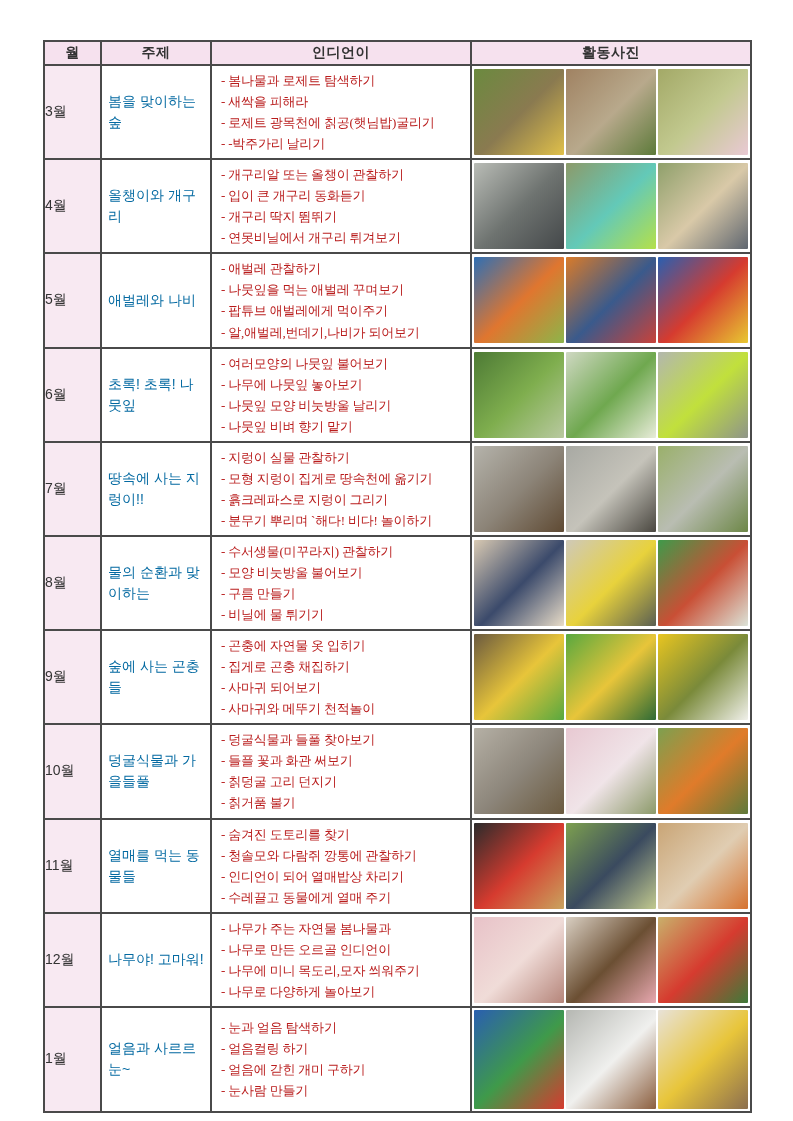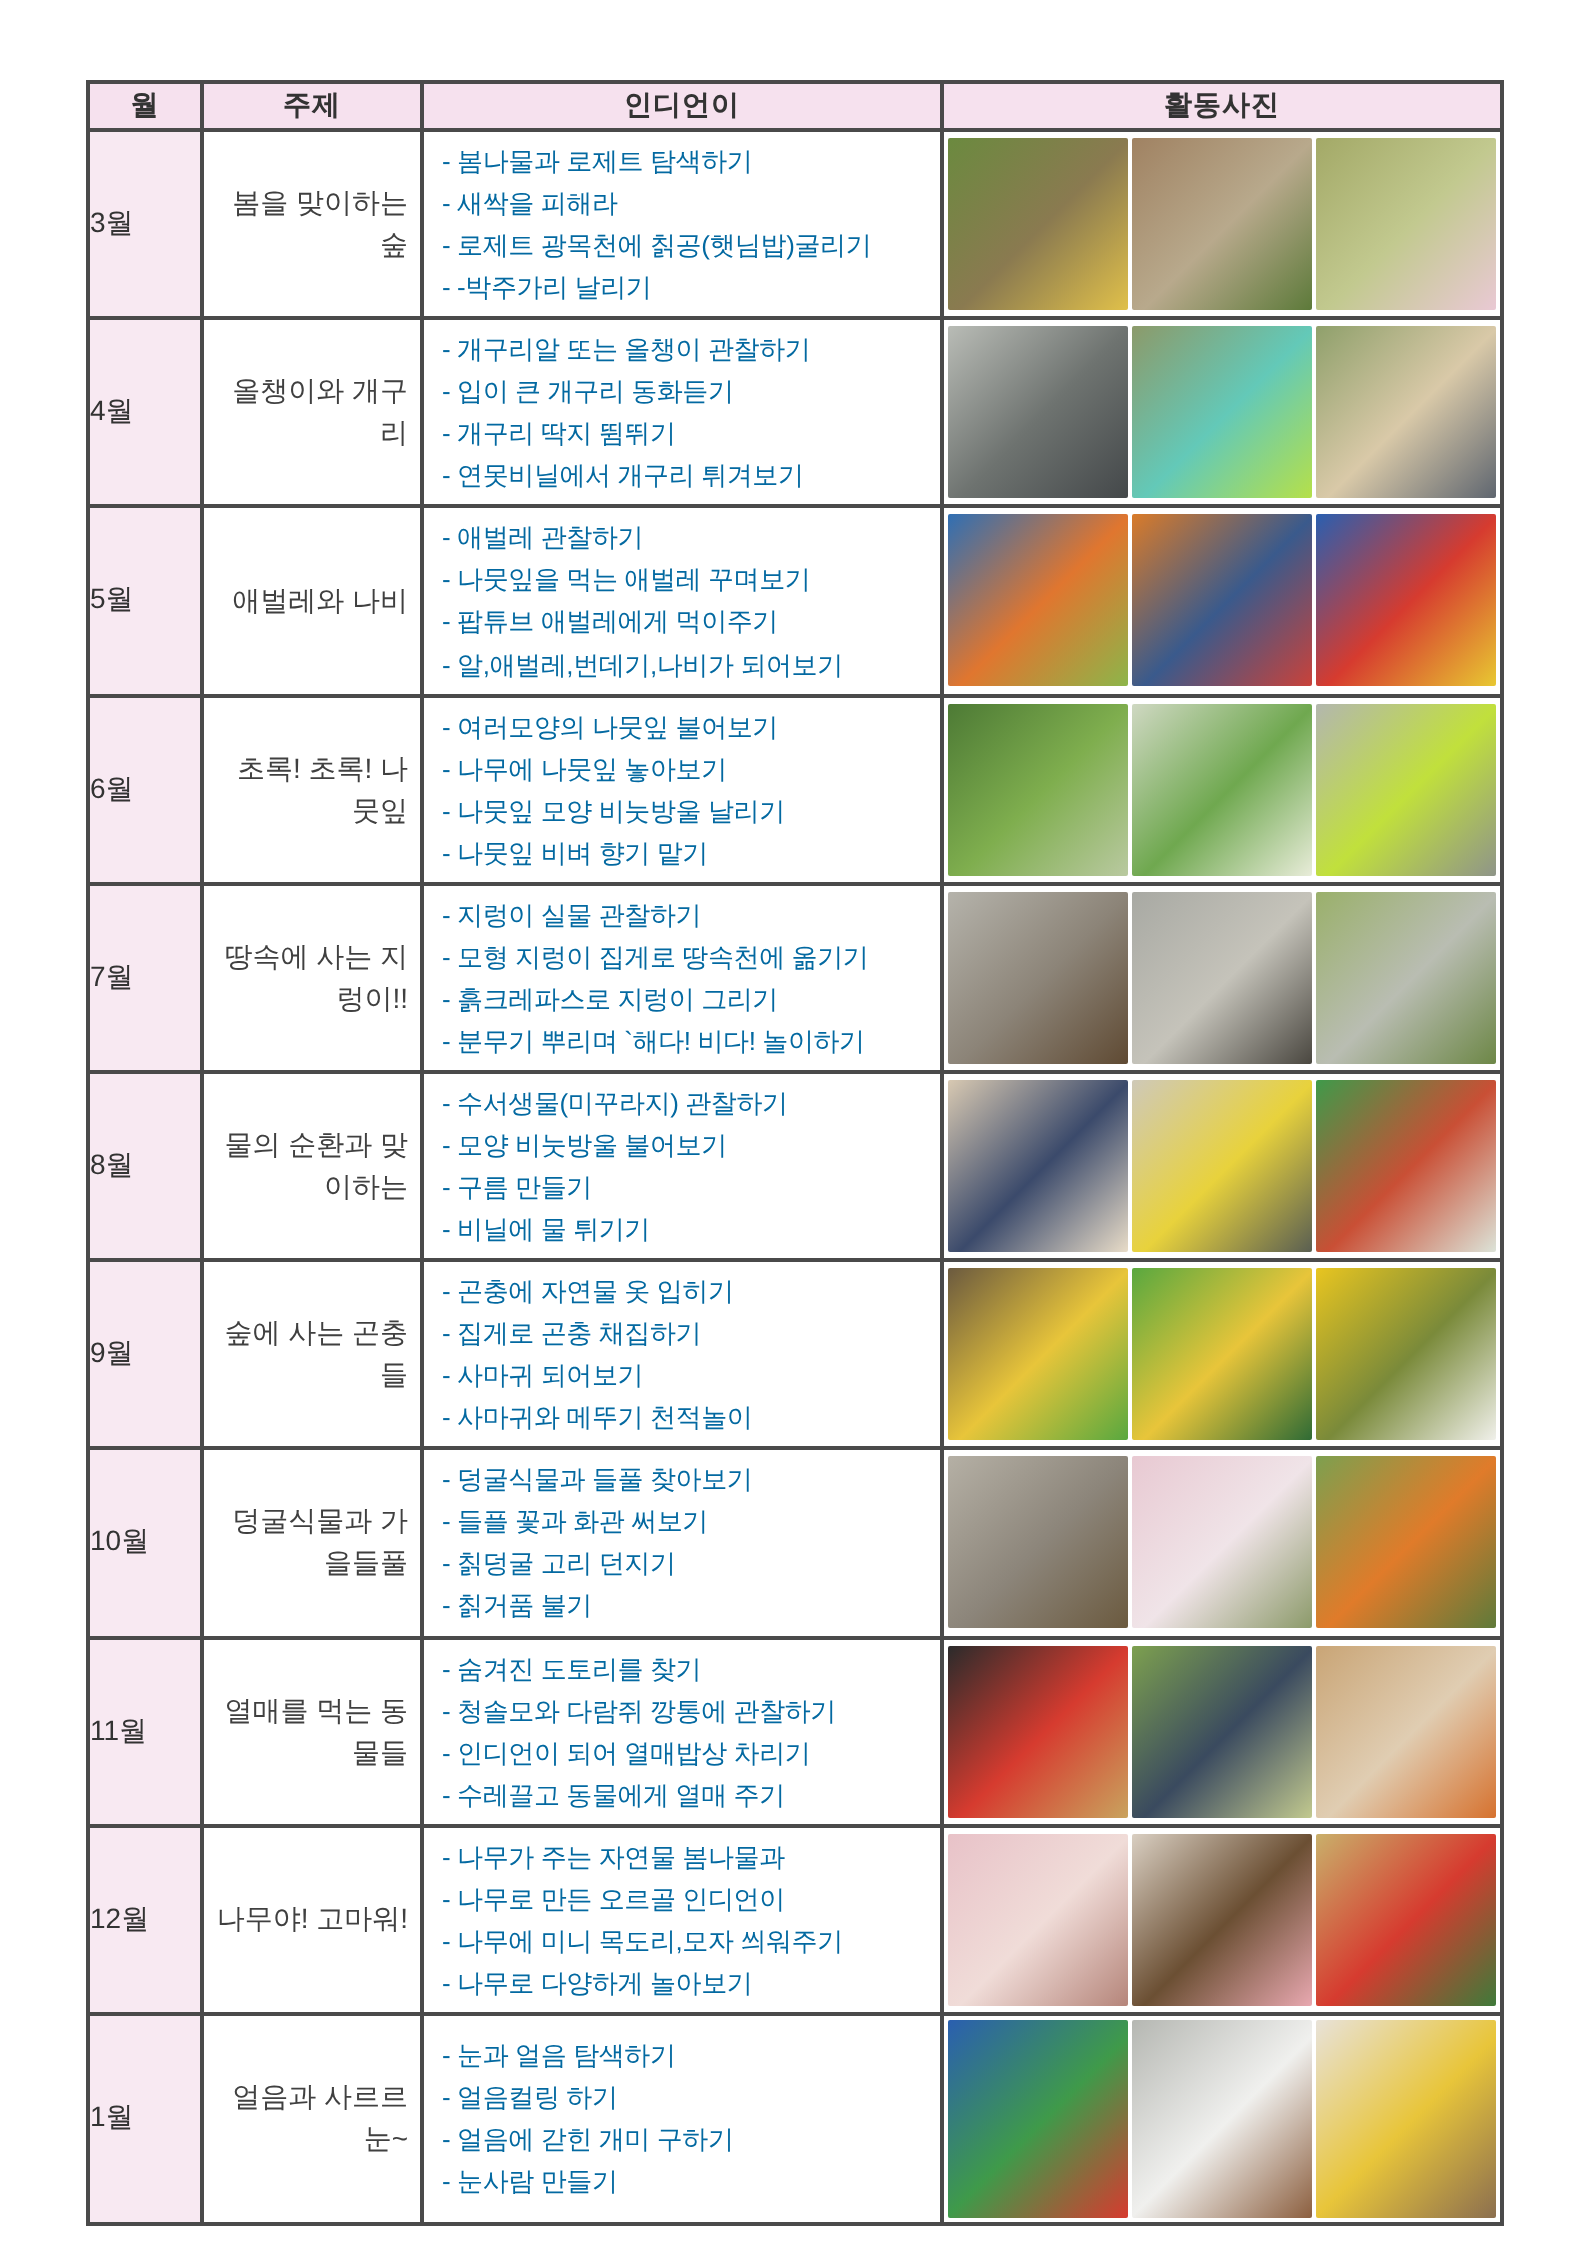--- a/index.html
+++ b/index.html
@@ -34,39 +34,40 @@
   col.c-photos{width:280px;}
   tbody tr{height:92px;}
   tbody tr:last-child{height:105px;}
   td.month{
     background:#f8e9f2;
     text-align:left;
     font-size:14px;
     color:#333;
   }
   td.topic{
-    text-align:right;
+    text-align:left;
     font-size:14px;
     line-height:1.5;
-    color:#404040;
+    color:#0369a1;
     padding:0 6px;
   }
   td.acts{vertical-align:middle;}
   td.acts ul{
     list-style:none;
     margin:4px 0;
     padding:0 4px 0 9px;
   }
   td.acts li{
     font-size:13px;
     line-height:1.62;
-    color:#0369a1;
+    color:#b91c1c;
     white-space:nowrap;
     overflow:hidden;
     letter-spacing:-0.2px;
+    font-family:Liberation Serif, serif;
   }
   td.acts li::before{content:"- ";}
   td.photos{padding:2px;}
   .photo-strip{
     display:flex;
     gap:2px;
     height:100%;
     min-height:86px;
     align-items:stretch;
   }

